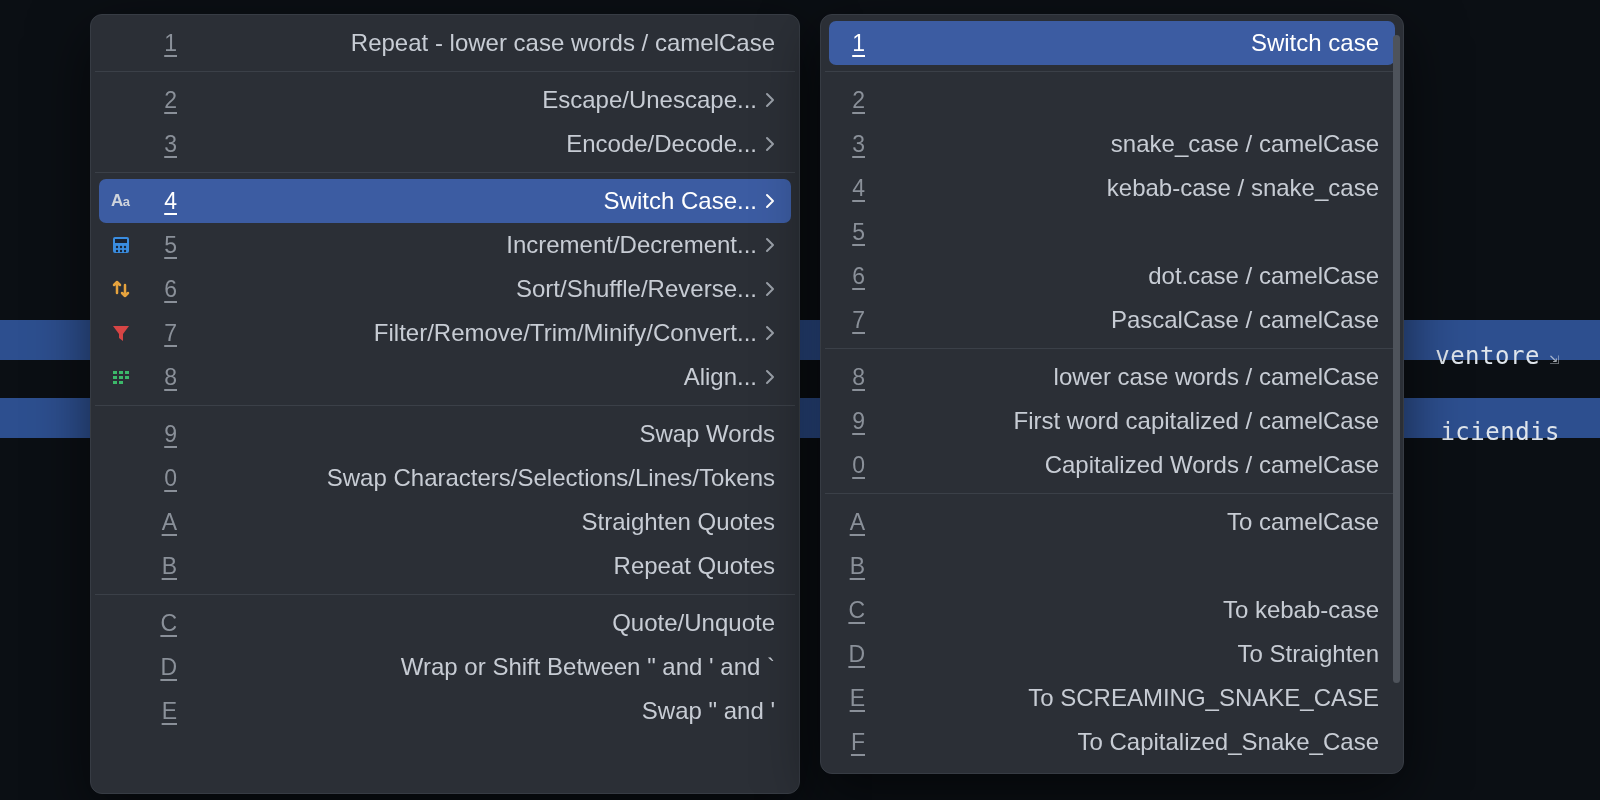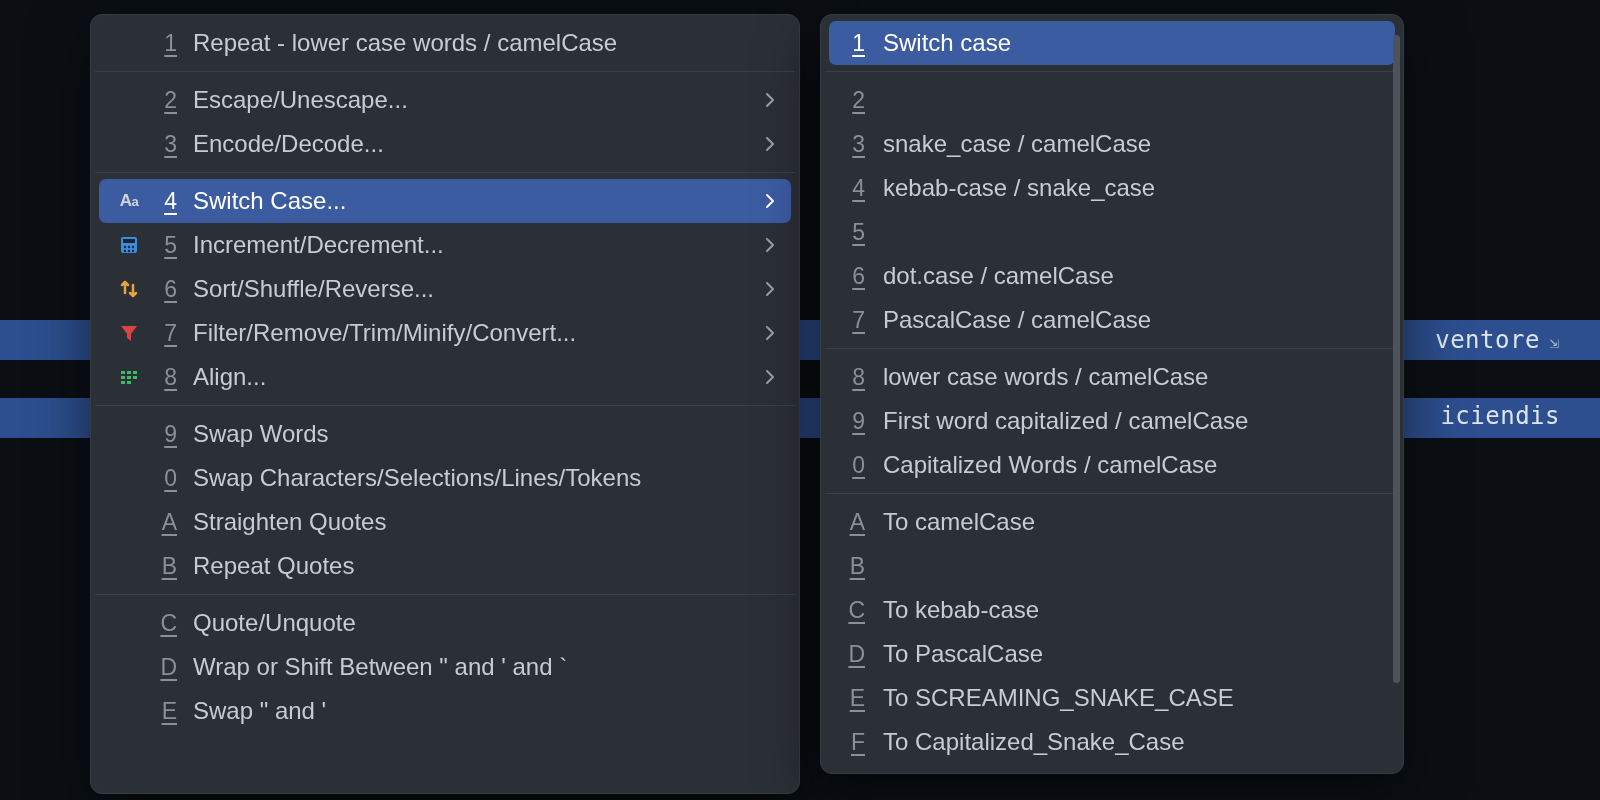--- a/index.html
+++ b/index.html
@@ -24,20 +24,21 @@
     height: 40px;
     background: #2d4f8f;
   }
   .editor-text {
     position: absolute;
     right: 40px;
     font-family: "SF Mono", Menlo, Consolas, monospace;
     font-size: 24px;
     color: #dfe5ec;
     letter-spacing: 0.5px;
+    margin-top: 16px;
   }
   .sel-icon {
     display: inline-block;
     margin-left: 10px;
     font-size: 16px;
     opacity: 0.7;
   }
 
   .popup {
     position: absolute;
@@ -74,35 +75,35 @@
   .popup-right .item { margin: 0 8px; border-radius: 7px; }
   .item.selected {
     background: #3c5ca2;
     color: #ffffff;
   }
   .item.selected .key { color: #ffffff; }
 
   .icon-slot {
     width: 36px;
     display: flex;
-    justify-content: center;
+    justify-content: flex-start;
     align-items: center;
     font-size: 20px;
   }
   .key {
     width: 30px;
     text-align: right;
     color: #8a9099;
     text-decoration: underline;
     text-underline-offset: 4px;
     font-size: 23px;
     margin-right: 16px;
   }
   .popup-right .key { width: 24px; margin-right: 18px; }
-  .label { flex: 1; white-space: nowrap; overflow: hidden; text-overflow: ellipsis; }
+  .label { flex: 1; white-space: nowrap; overflow: hidden; text-overflow: ellipsis; text-align: right; }
   .chev {
     color: #9aa0a8;
     font-size: 17px;
     margin-left: 8px;
   }
   .item.selected .chev { color: #fff; }
 
   .divider {
     height: 1px;
     background: #3b4048;
@@ -331,21 +332,21 @@
       </div>
       <div class="item">
         <span class="key">B</span>
       </div>
       <div class="item">
         <span class="key">C</span>
         <span class="label">To kebab-case</span>
       </div>
       <div class="item">
         <span class="key">D</span>
-        <span class="label">To PascalCase</span>
+        <span class="label">To Straighten</span>
       </div>
       <div class="item">
         <span class="key">E</span>
         <span class="label">To SCREAMING_SNAKE_CASE</span>
       </div>
       <div class="item">
         <span class="key">F</span>
         <span class="label">To Capitalized_Snake_Case</span>
       </div>
     </div>

